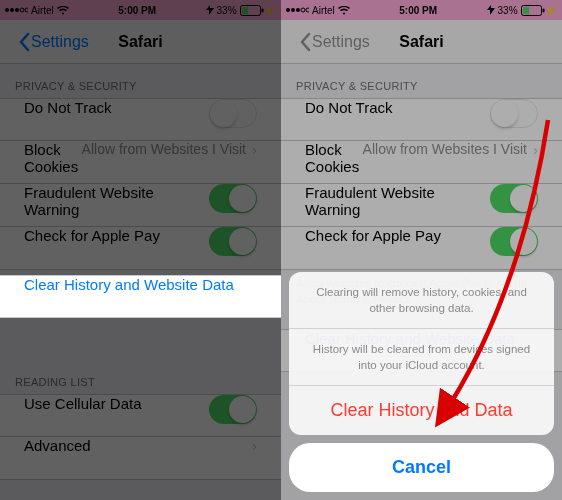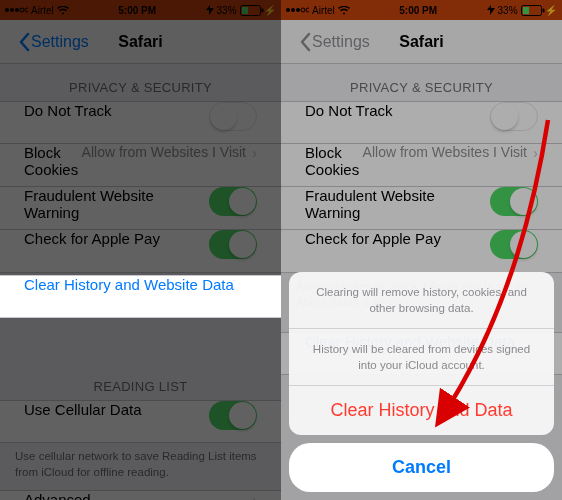--- a/index.html
+++ b/index.html
@@ -1,30 +1,30 @@
 <!DOCTYPE html>
 <html><head>
 <meta charset="utf-8">
 <style>
 * { margin: 0; padding: 0; box-sizing: border-box; font-family: -apple-system, "Helvetica Neue", Arial, sans-serif; -webkit-font-smoothing: antialiased; }
 body { background: #333; width: 562px; height: 500px; position: relative; overflow: hidden; }
 .screen { width: 281px; height: 500px; background: #efeff4; position: absolute; top: 0; overflow: hidden; }
 .screen-left { left: 0; }
 .screen-right { left: 281px; }
 
-.statusbar { height: 20px; background: #c2410c; display: flex; align-items: center; justify-content: space-between; padding: 0 4px; font-size: 10px; color: #000; }
+.statusbar { height: 20px; background: #f9a8d4; display: flex; align-items: center; justify-content: space-between; padding: 0 4px; font-size: 10px; color: #000; }
 .statusbar .sb-l, .statusbar .sb-r { display: flex; align-items: center; gap: 3px; }
 .statusbar .sb-r svg, .statusbar .sb-l svg { display: block; }
 
 .navbar { height: 44px; background: #f7f7f8; border-bottom: 1px solid #c8c7cc; display: flex; align-items: center; position: relative; }
 .navbar .back { color: #007aff; font-size: 16px; display: flex; align-items: center; padding-left: 17px; position: absolute; left: 0; }
 .navbar .back svg { display: block; }
 .navbar .title { position: absolute; left: 0; right: 0; text-align: center; font-size: 16px; font-weight: 600; color: #000; pointer-events: none; }
 
-.sectionhdr { font-size: 13px; color: #6d6d72; padding: 16px 15px 6px; letter-spacing: 0.3px; text-align: center; }
+.sectionhdr { font-size: 11px; color: #6d6d72; padding: 16px 15px 6px; letter-spacing: 0.3px; }
 .row { background: #fff; min-height: 43px; display: flex; align-items: flex-start; padding: 0 24px; border-top: 0.5px solid #c8c7cc; border-bottom: 0.5px solid #c8c7cc; font-size: 15px; color: #000; position: relative; }
 .row + .row { border-top: none; }
 .row .label { flex: 1; }
 .row .value { color: #8e8e93; font-size: 14px; margin-right: 6px; }
 .row .chev { color: #c7c7cc; }
 .row.link { color: #007aff; }
 .toggle { width: 48px; height: 29px; border-radius: 15px; position: relative; flex-shrink: 0; }
 .toggle.on { background: #4cd964; }
 .toggle.off { background: #fff; border: 1.5px solid #e5e5ea; }
 .toggle .knob { width: 27px; height: 27px; background: #fff; border-radius: 50%; position: absolute; top: 1px; box-shadow: 0 2px 3px rgba(0,0,0,0.18); }
@@ -127,21 +127,20 @@
   </div>
 
   <div style="height:43px"></div>
   <div class="sectionhdr">READING LIST</div>
   <div class="row">
     <span class="label">Use Cellular Data</span>
     <div class="toggle on">
         <div class="knob"></div>
       </div>
   </div>
-  <div class="footer-text">Use cellular network to save Reading List items from iCloud for offline reading.</div>
 
   <div class="row">
     <span class="label">Advanced</span>
     <span class="chev">›</span>
   </div>
 
   <div class="highlight-cut"></div>
 </div>
 
 <div class="screen screen-right">

